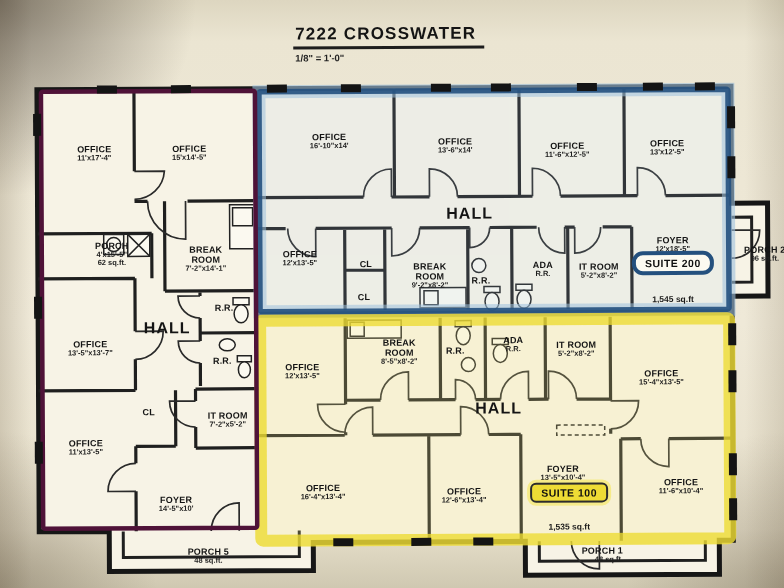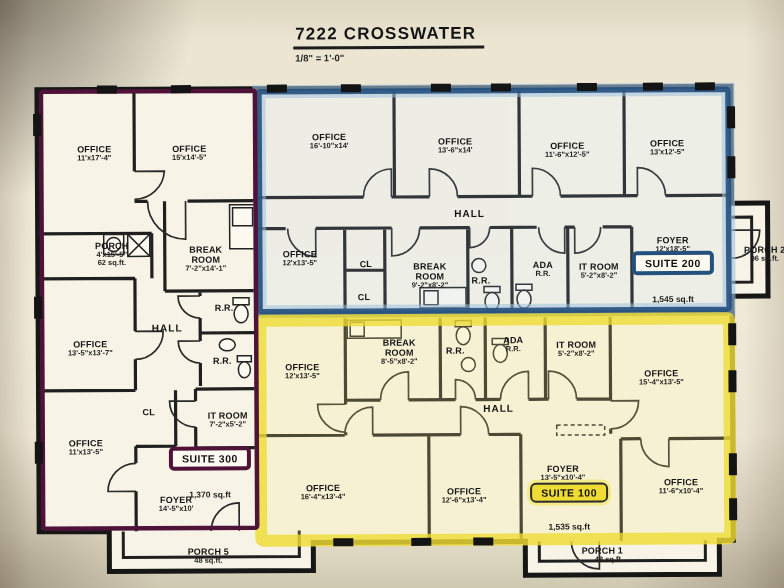--- a/index.html
+++ b/index.html
@@ -26,25 +26,25 @@
   }
   .scale-text{font-size:9.5px;font-weight:600;margin-top:3px;padding-left:2px;color:#222;}
   svg{position:absolute;left:0;top:0;}
   .labels{position:absolute;left:0;top:0;width:784px;height:588px;pointer-events:none;}
   .room-label{
     position:absolute;transform:translate(-50%,-50%);
     text-align:center;color:#141414;line-height:1.12;white-space:nowrap;
   }
   .rname{font-size:9px;font-weight:700;letter-spacing:.2px;}
   .dims{font-size:7.5px;font-weight:600;color:#1e1e1e;}
-  .room-label.hall .rname{font-size:10px;letter-spacing:1px;}
+  .room-label.hall .rname{font-size:16px;letter-spacing:1px;}
   .badge-wrap{position:absolute;transform:translate(-50%,-50%);text-align:center;}
   .badge{
     display:inline-block;padding:2px 9px;font-size:10.5px;font-weight:800;
-    letter-spacing:.5px;background:#fcfaf1;border-radius:5px;color:#101010;white-space:nowrap;
+    letter-spacing:.5px;background:#fcfaf1;border-radius:11px;color:#101010;white-space:nowrap;
   }
   .sqft{font-size:8.5px;font-weight:600;margin-top:19px;color:#1a1a1a;}
 </style>
 </head>
 <body>
 
 <div class="photo">
   <div class="plan">
 
     <div class="title-block">
@@ -326,18 +326,17 @@
           <div class="dims">13'-5"x10'-4"</div>
         </div>
         <div class="room-label" style="left: 680px; top: 488px;">
           <div class="rname">OFFICE</div>
           <div class="dims">11'-6"x10'-4"</div>
         </div>
         <div class="room-label" style="left: 601px; top: 556px; text-align: right;">
           <div class="rname">PORCH 1</div>
           <div class="dims">48 sq.ft.</div>
         </div>
-        <div class="badge-wrap" style="left: 209px; top: 472px;"><div class="badge" style="border: 4px solid rgb(79, 18, 56);">SUITE 300</div><div class="sqft">1,370 sq.ft</div></div>
         <div class="badge-wrap" style="left: 673px; top: 279px;"><div class="badge" style="border: 4px solid rgb(36, 80, 126);">SUITE 200</div><div class="sqft">1,545 sq.ft</div></div>
         <div class="badge-wrap" style="left: 568px; top: 508px;"><div class="badge" style="background: rgb(238, 220, 53); border: 2px solid rgb(44, 44, 44); border-radius: 6px; box-shadow: rgba(244, 228, 46, 0.45) 0px 0px 0px 3px;">SUITE 100</div><div class="sqft">1,535 sq.ft</div></div>
       </div>
   </div>
 </div>
 
 </body></html>

